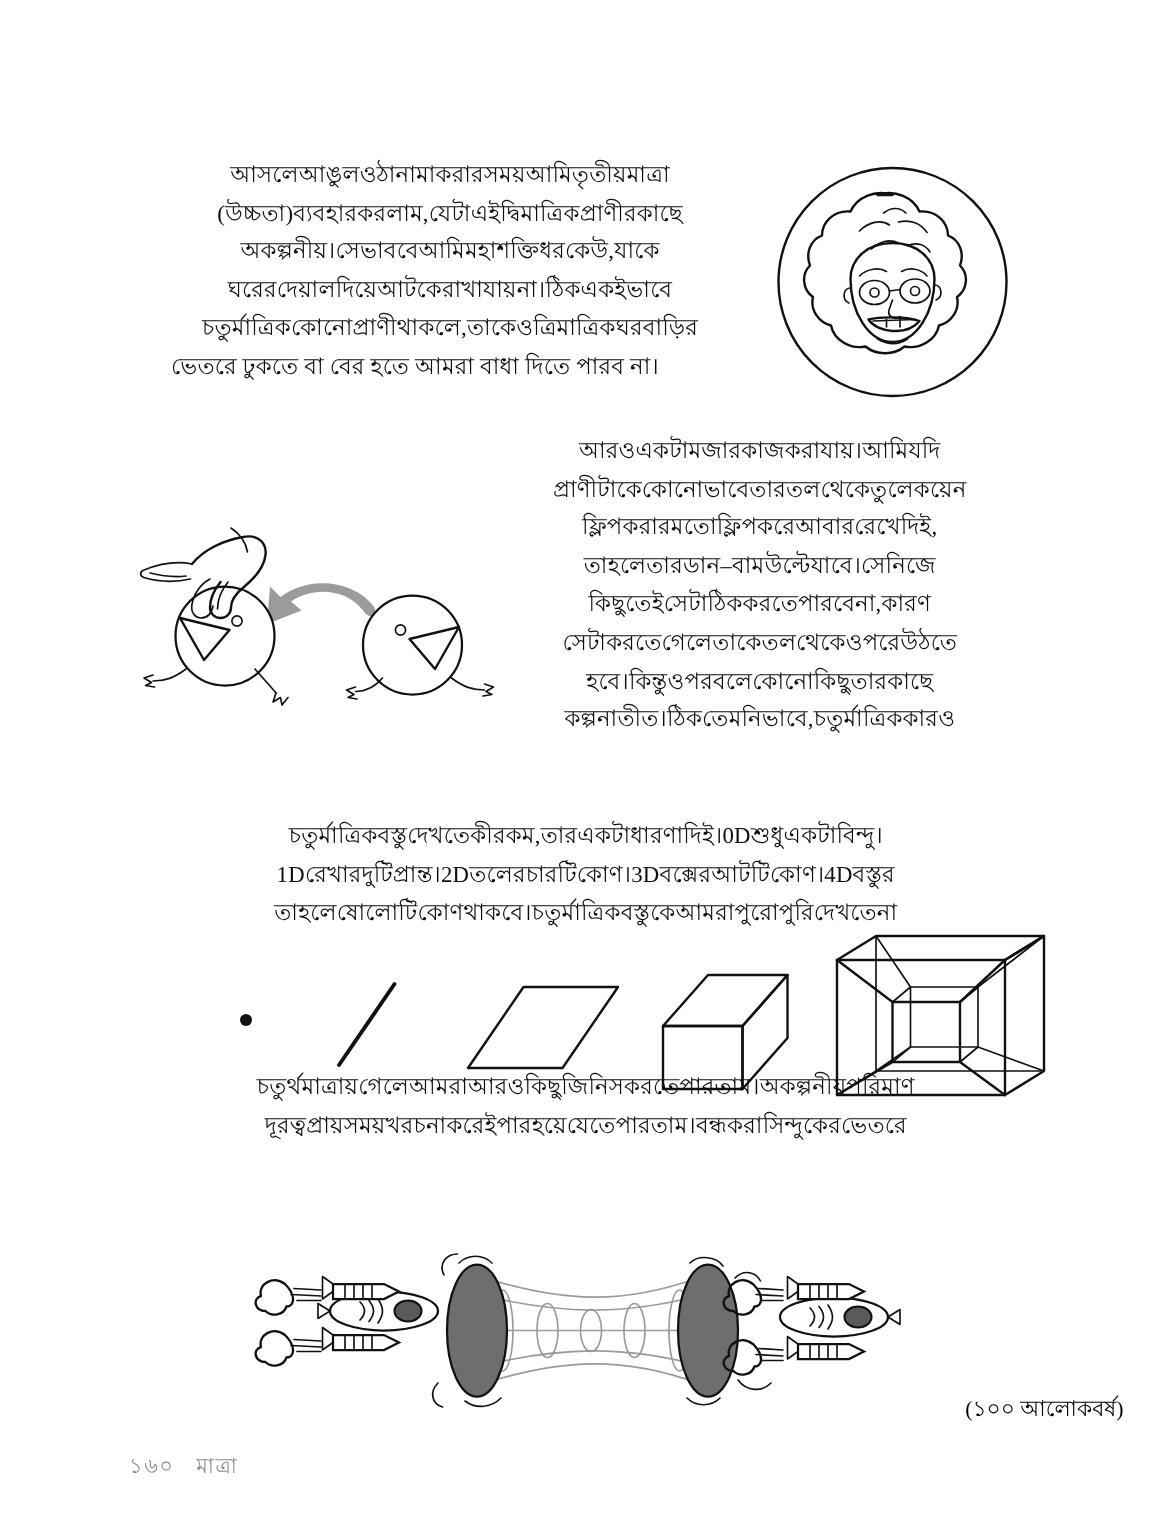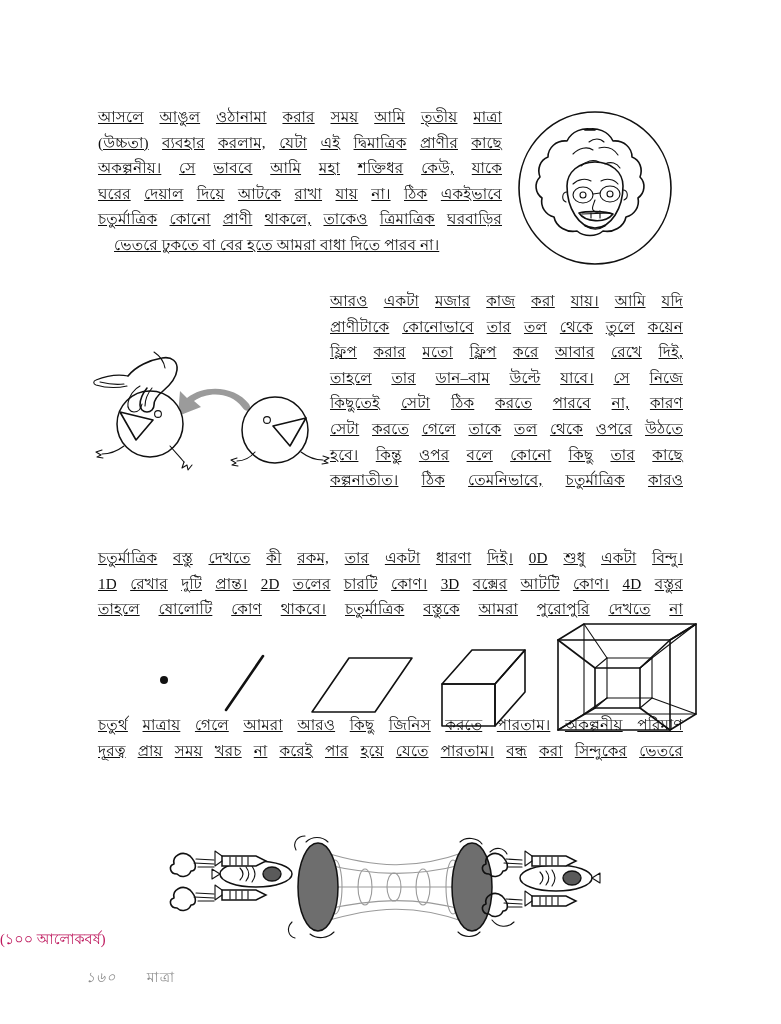--- a/index.html
+++ b/index.html
@@ -31,22 +31,21 @@
     text-justify: inter-word;
     color: #0d0d0d;
     letter-spacing: 0.15px;
   }
   .para > span.line {
     display: block;
     white-space: nowrap;
   }
   .para.justify > span.line {
     display: flex;
-    justify-content: space-between;
-    text-decoration: underline;
+    justify-content: center;
   }
   .para.justify > span.line.last {
     display: block;
     margin-left: 16px;
   }
   .para .w { display: inline-block; }
 
   
   #para-intro {
     left: 98px;
@@ -110,35 +109,35 @@
     width: 470px;
     height: 100px;
   }
 
   
   #wormhole-caption {
     position: absolute;
     left: 0;
     top: 928px;
     width: 749px;
-    text-align: left;
+    text-align: right;
     font-size: 14.5px;
-    color: #be185d;
+    color: #000000;
   }
 
   
   #page-footer {
     position: absolute;
     left: 86px;
     top: 966px;
     font-size: 14px;
     color: #8d8d8d;
     letter-spacing: 1px;
   }
-  #page-footer .pgnum { margin-right: 26px; font-style: italic; }
+  #page-footer .pgnum { margin-right: 10px; }
 
   svg { display: block; overflow: visible; }
   .stroke {
     fill: none;
     stroke: #111111;
     stroke-width: 1.6;
     stroke-linecap: round;
     stroke-linejoin: round;
   }
   .stroke-thin {

